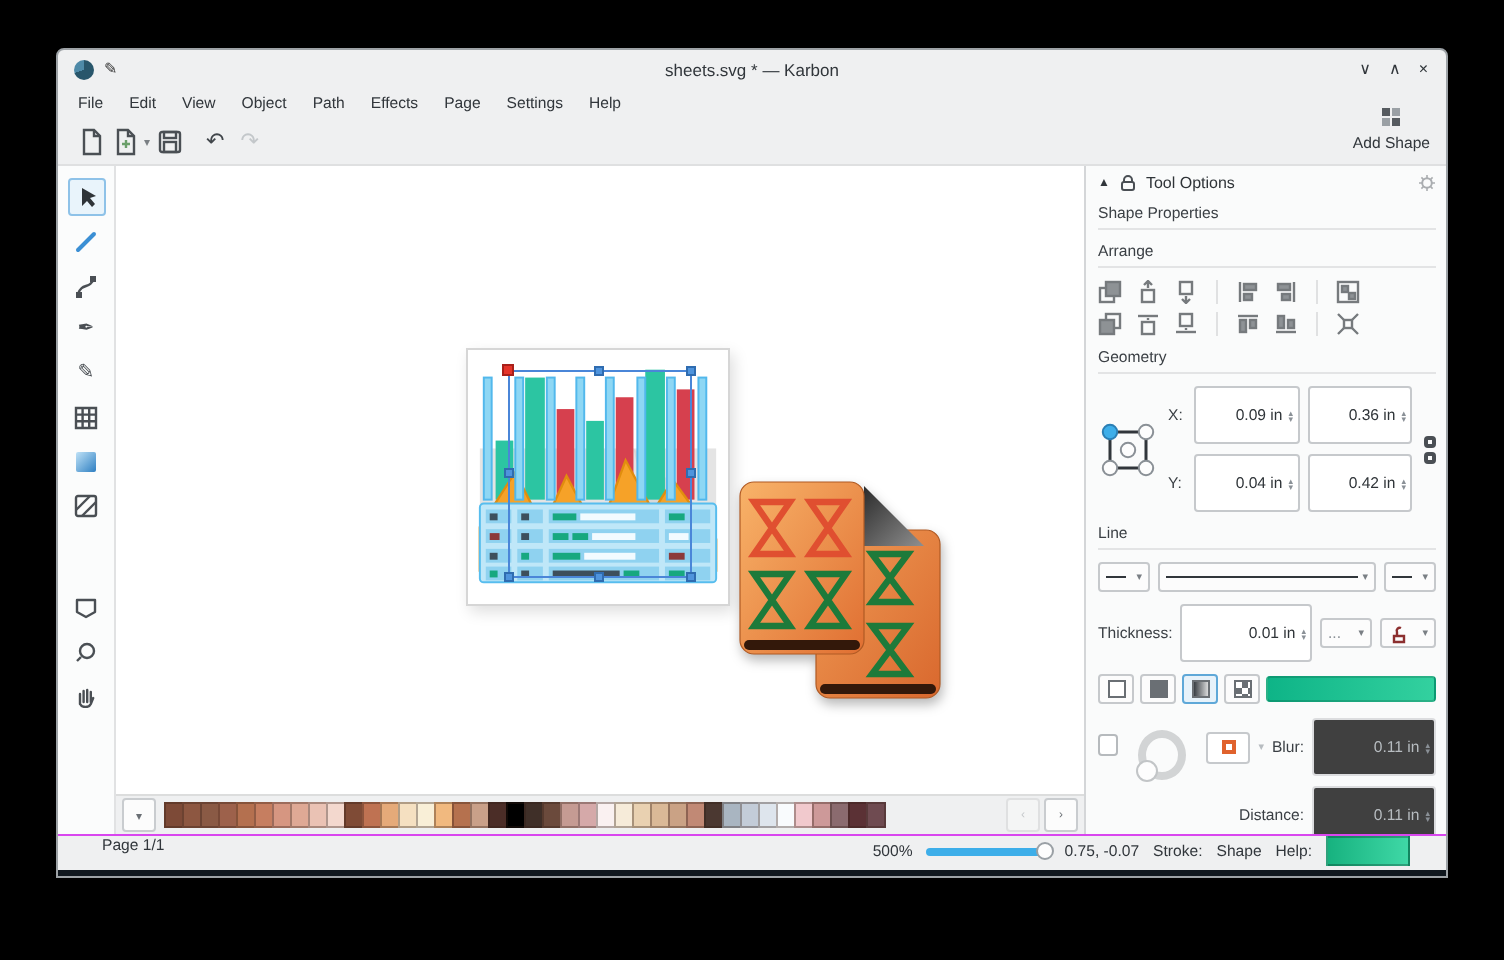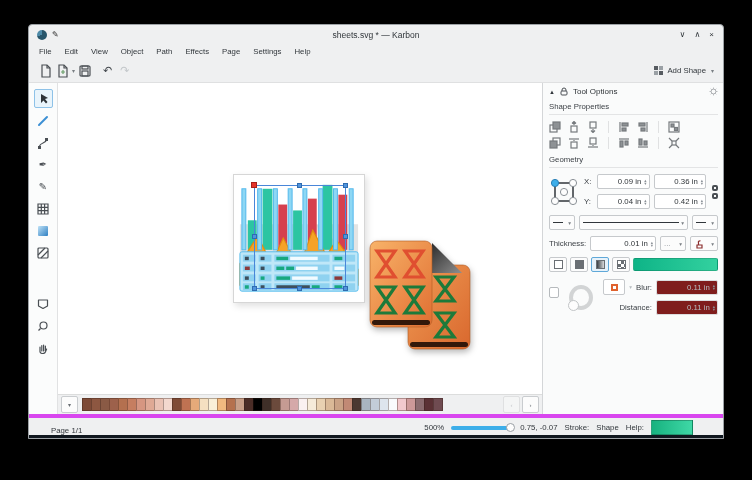--- a/index.html
+++ b/index.html
@@ -18,21 +18,21 @@
   
   .menubar{height:15px;display:flex;align-items:center;gap:13px;padding:0 10px;font-size:7.8px;flex:none;}
   .menu-item{color:#31363b;}
   
   .toolbar{height:23px;display:flex;align-items:center;padding:0 8px;border-bottom:1px solid #dfe0e1;flex:none;}
   .tbtn{display:flex;align-items:center;justify-content:center;width:17px;height:17px;}
   .tbtn svg{display:block;}
   .chev{font-size:6px;color:#7a7f84;margin:0 1px;}
   .undo{font-family:"DejaVu Sans",sans-serif;font-size:11px;color:#41464b;margin-left:10px;line-height:1;}
   .redo{font-family:"DejaVu Sans",sans-serif;font-size:11px;color:#c3c7ca;margin-left:8px;line-height:1;}
-  .addshape{margin-left:auto;display:flex;align-items:center;gap:4px;font-size:7.8px;color:#31363b;}
+  .addshape{margin-left:auto;display:flex;align-items:center;gap:4px;font-size:7.8px;color:#31363b;flex-direction:column;}
   .as-icon{display:inline-grid;grid-template-columns:4px 4px;grid-template-rows:4px 4px;gap:1px;}
   .as-icon i{background:#565b60;}
   .as-icon i:nth-child(2){background:#9aa0a5;}
   .as-icon i:nth-child(3){background:#9aa0a5;}
   
   .main{flex:1;display:flex;min-height:0;}
   .toolbox{width:28px;background:#fbfcfc;border-right:1px solid #e1e2e3;display:flex;flex-direction:column;align-items:center;padding-top:6px;gap:3px;flex:none;}
   .tool{width:19px;height:19px;display:flex;align-items:center;justify-content:center;border:1px solid transparent;border-radius:2px;box-sizing:border-box;}
   .tool.active{border-color:#8ec2e8;background:#e9f4fb;}
   .tool svg{display:block;}
@@ -69,24 +69,24 @@
   .muted{color:#aab0b5;margin-top:5px;}
   .arr-grid{display:flex;flex-direction:column;gap:4px;margin-top:6px;}
   .arr-row{display:flex;align-items:center;gap:7px;}
   .arr-row .vd{width:1px;height:12px;background:#e0e1e2;margin:0 2px;}
   .aicon{width:12px;height:12px;position:relative;opacity:.75;}
   .aicon svg{display:block;}
   .geo{display:flex;margin-top:6px;gap:5px;align-items:center;}
   .geo-rows{flex:1;display:flex;flex-direction:column;gap:5px;}
   .geo-row{display:flex;align-items:center;gap:4px;}
   .geo-row .lbl{width:9px;color:#3a3f44;}
-  .spin{flex:1;height:15px;background:#fff;border:1px solid #c6c9cc;border-radius:2px;display:flex;align-items:center;
+  .spin{flex:1;height:29px;background:#fff;border:1px solid #c6c9cc;border-radius:2px;display:flex;align-items:center;
         justify-content:flex-end;padding:0 2px 0 3px;gap:3px;box-sizing:border-box;color:#2f3438;}
   .spin .arrows{display:flex;flex-direction:column;line-height:3px;font-size:4.5px;color:#8a9096;}
-  .spin.dis{background:#7f1d1d;border-color:#dcdddf;color:#b7bcc0;justify-content:flex-end;}
+  .spin.dis{background:#404040;border-color:#dcdddf;color:#b7bcc0;justify-content:flex-end;}
   .chain{display:flex;flex-direction:column;gap:2px;margin-left:1px;}
   .chain i{width:6px;height:6px;border:2px solid #4a4f54;border-radius:2px;box-sizing:border-box;display:block;}
   .line-row{display:flex;align-items:center;gap:4px;margin-top:6px;}
   .dd{height:15px;border:1px solid #c6c9cc;border-radius:2px;background:#fcfcfc;display:flex;align-items:center;
       padding:0 3px;gap:2px;box-sizing:border-box;color:#3a3f44;}
   .dd .stroke-sample{width:10px;height:1.5px;background:#31363b;}
   .dd.wide{flex:1;}
   .dd.wide .stroke-sample{flex:1;}
   .dd .dar{font-size:5.5px;color:#7a7f84;margin-left:auto;}
   .thick-row{display:flex;align-items:center;gap:4px;margin-top:6px;}
@@ -101,22 +101,22 @@
   .cb{width:9px;height:9px;border:1px solid #b6babd;border-radius:2px;background:#fff;margin-top:8px;}
   .ring{width:17px;height:17px;border:4px solid #d2d4d5;border-radius:50%;position:relative;margin-top:6px;}
   .ring .knob{position:absolute;left:-5px;bottom:-5px;width:9px;height:9px;background:#fdfdfd;border:1px solid #c2c5c7;border-radius:50%;}
   .sh-fields{flex:1;display:flex;flex-direction:column;gap:5px;}
   .sh-row{display:flex;align-items:center;gap:4px;}
   .sh-row .slbl{color:#3a3f44;margin-left:auto;}
   .colorbtn{width:20px;height:14px;border:1px solid #c6c9cc;border-radius:2px;background:#fff;display:flex;align-items:center;justify-content:center;}
   .colorbtn i{width:7px;height:7px;border:2px solid #e0622d;display:block;box-sizing:border-box;}
   .sh-spin{width:62px;flex:none;}
   
-  .statusbar{height:17px;background:#eff0f1;border-top:4px solid #d946ef;display:flex;align-items:flex-end;
-             font-size:7.8px;color:#31363b;flex:none;padding:0 16px 0 22px;}
+  .statusbar{height:17px;background:#eff0f1;border-top:1px solid #d946ef;display:flex;align-items:flex-start;
+             font-size:7.8px;color:#31363b;flex:none;padding:0 4px 0 22px;}
   .sb-right{margin-left:auto;display:flex;align-items:center;gap:7px;margin-right:14px;}
   .slider{width:62px;height:4px;background:#3daee9;border-radius:2px;position:relative;}
   .slider .knob{position:absolute;right:-2px;top:-3px;width:9px;height:9px;background:#fdfdfd;border:1px solid #9aa0a5;border-radius:50%;box-sizing:border-box;}
   .fillswatch{width:42px;height:15px;border:1px solid rgba(0,0,0,.25);box-sizing:border-box;}
   .bottom-edge{height:3px;background:#10171e;flex:none;}
   .ic{stroke:#4a4f54;fill:none;stroke-width:1.2;}
 </style>
 </head>
 <body>
 
@@ -427,20 +427,21 @@
           </svg>
         <span>Tool Options</span>
         <svg class="gear" width="9" height="9">
             <circle cx="4.5" cy="4.5" r="2.4" fill="none" stroke="#6a6f74"></circle>
             <path d="M4.5,0.5 v1.6 M4.5,6.9 v1.6 M0.5,4.5 h1.6 M6.9,4.5 h1.6 M1.7,1.7 l1.1,1.1 M6.2,6.2 l1.1,1.1 M7.3,1.7 l-1.1,1.1 M2.8,6.2 l-1.1,1.1" stroke="#6a6f74" stroke-width="0.8"></path>
           </svg>
       </div>
 
       <div class="sec-label">Shape Properties</div>
 
+      <div class="sec-label">Arrange</div>
       <div class="arr-grid">
         <div class="arr-row">
           <span class="aicon">
               <svg width="12" height="12" class="ic">
                 <rect x="1" y="4" width="7" height="7"></rect>
                 <rect x="4" y="1" width="7" height="7" fill="#6a6f74"></rect>
               </svg>
             </span>
           <span class="aicon">
               <svg width="12" height="12" class="ic">
@@ -557,20 +558,21 @@
                 <span class="arrows">▴<br>▾</span>
               </div>
           </div>
         </div>
         <div class="chain">
             <i></i>
             <i></i>
           </div>
       </div>
 
+      <div class="sec-label">Line</div>
       <div class="line-row">
         <div class="dd" style="width:26px;">
             <span class="stroke-sample"></span>
             <span class="dar">▾</span>
           </div>
         <div class="dd wide">
             <span class="stroke-sample"></span>
             <span class="dar">▾</span>
           </div>
         <div class="dd" style="width:26px;">

